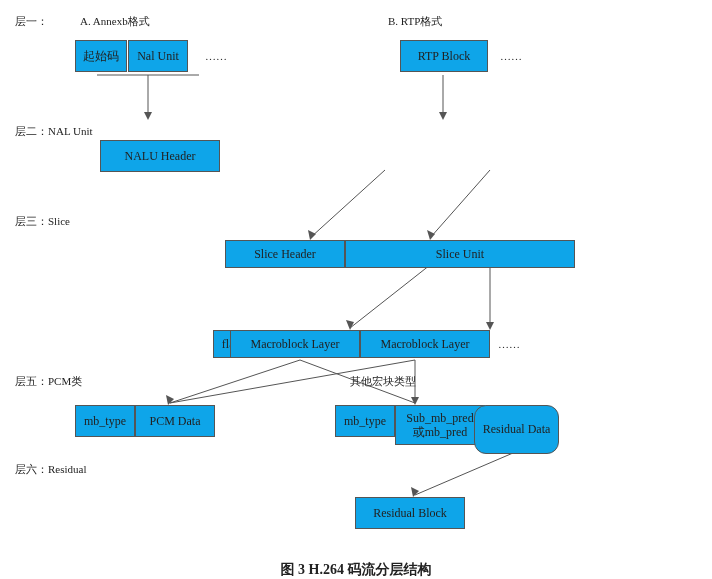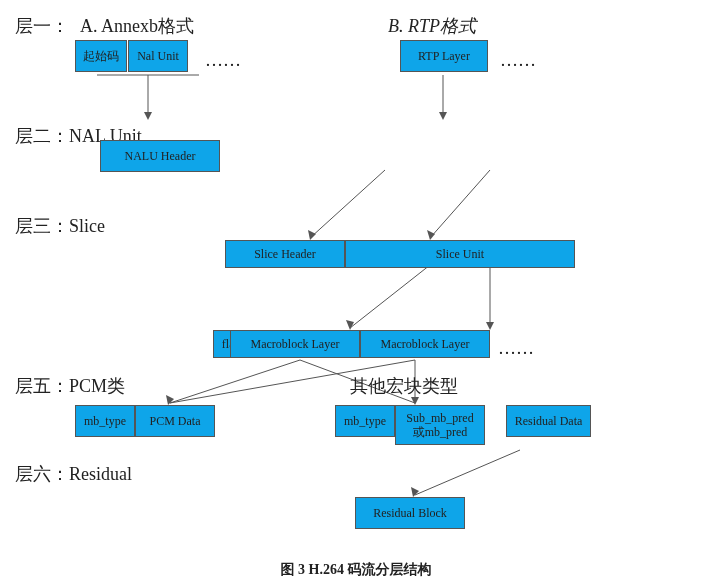--- a/index.html
+++ b/index.html
@@ -23,21 +23,21 @@
       background: #0ea5e9;
       display: flex;
       align-items: center;
       justify-content: center;
       text-align: center;
       font-size: 12px;
       padding: 2px 4px;
     }
     .label {
       position: absolute;
-      font-size: 18px;
+      font-size: 11px;
       color: #222;
     }
     
     .diagram-svg {
       position: absolute;
       top: 0; left: 0;
       width: 712px;
       height: 555px;
       pointer-events: none;
     }
@@ -84,28 +84,28 @@
 
     <line x1="300" y1="360" x2="415" y2="403" stroke="#555" stroke-width="1"></line>
     <line x1="415" y1="360" x2="170" y2="403" stroke="#555" stroke-width="1"></line>
 
     <line x1="520" y1="450" x2="415" y2="495" stroke="#555" stroke-width="1"></line>
     <polygon points="413,497 411,487 419,491" fill="#555"></polygon>
   </svg>
 
   <div class="label" style="left:15px; top:14px;">层一：</div>
   <div class="label" style="left:80px; top:14px;">A. Annexb格式</div>
-  <div class="label" style="left:388px; top:14px;font-style:italic;">B. RTP格式</div>
+  <div class="label" style="left:388px; top:14px;">B. RTP格式</div>
 
   <div class="box" style="left:75px; top:40px; width:52px; height:32px;">起始码</div>
   <div class="box" style="left:128px; top:40px; width:60px; height:32px;">Nal Unit</div>
 
   <div class="label" style="left:205px; top:50px;">……</div>
 
-  <div class="box" style="left:400px; top:40px; width:88px; height:32px;">RTP Layer</div>
+  <div class="box" style="left:400px; top:40px; width:88px; height:32px;">RTP Block</div>
 
   <div class="label" style="left:500px; top:50px;">……</div>
 
   <div class="label" style="left:15px; top:124px;">层二：NAL Unit</div>
 
   <div class="box" style="left:100px; top:140px; width:120px; height:32px;">NALU Header</div>
 
   <div class="label" style="left:15px; top:214px;">层三：Slice</div>
 
   <div class="box" style="left:225px; top:240px; width:120px; height:28px;">Slice Header</div>
@@ -120,21 +120,21 @@
   <div class="label" style="left:15px; top:374px;">层五：PCM类</div>
 
   <div class="label" style="left:350px; top:374px;">其他宏块类型</div>
 
   <div class="box" style="left:75px; top:405px; width:60px; height:32px;">mb_type</div>
   <div class="box" style="left:135px; top:405px; width:80px; height:32px;">PCM Data</div>
 
   <div class="box" style="left:335px; top:405px; width:60px; height:32px;">mb_type</div>
   <div class="box" style="left:395px; top:405px; width:90px; height:40px; line-height:1.2;">Sub_mb_pred
 或mb_pred</div>
-  <div class="box" style="left:506px; top:405px; width:85px; height:32px;">Residual Data</div>
+  <div class="box" style="left:474px; top:405px; width:85px; height:49px;border-radius:12px;">Residual Data</div>
 
   <div class="label" style="left:15px; top:462px;">层六：Residual</div>
 
   <div class="box" style="left:355px; top:497px; width:110px; height:32px;">Residual Block</div>
 
 </div>
 
 <div class="caption">图 3 H.264 码流分层结构</div>
 
 </body></html>

